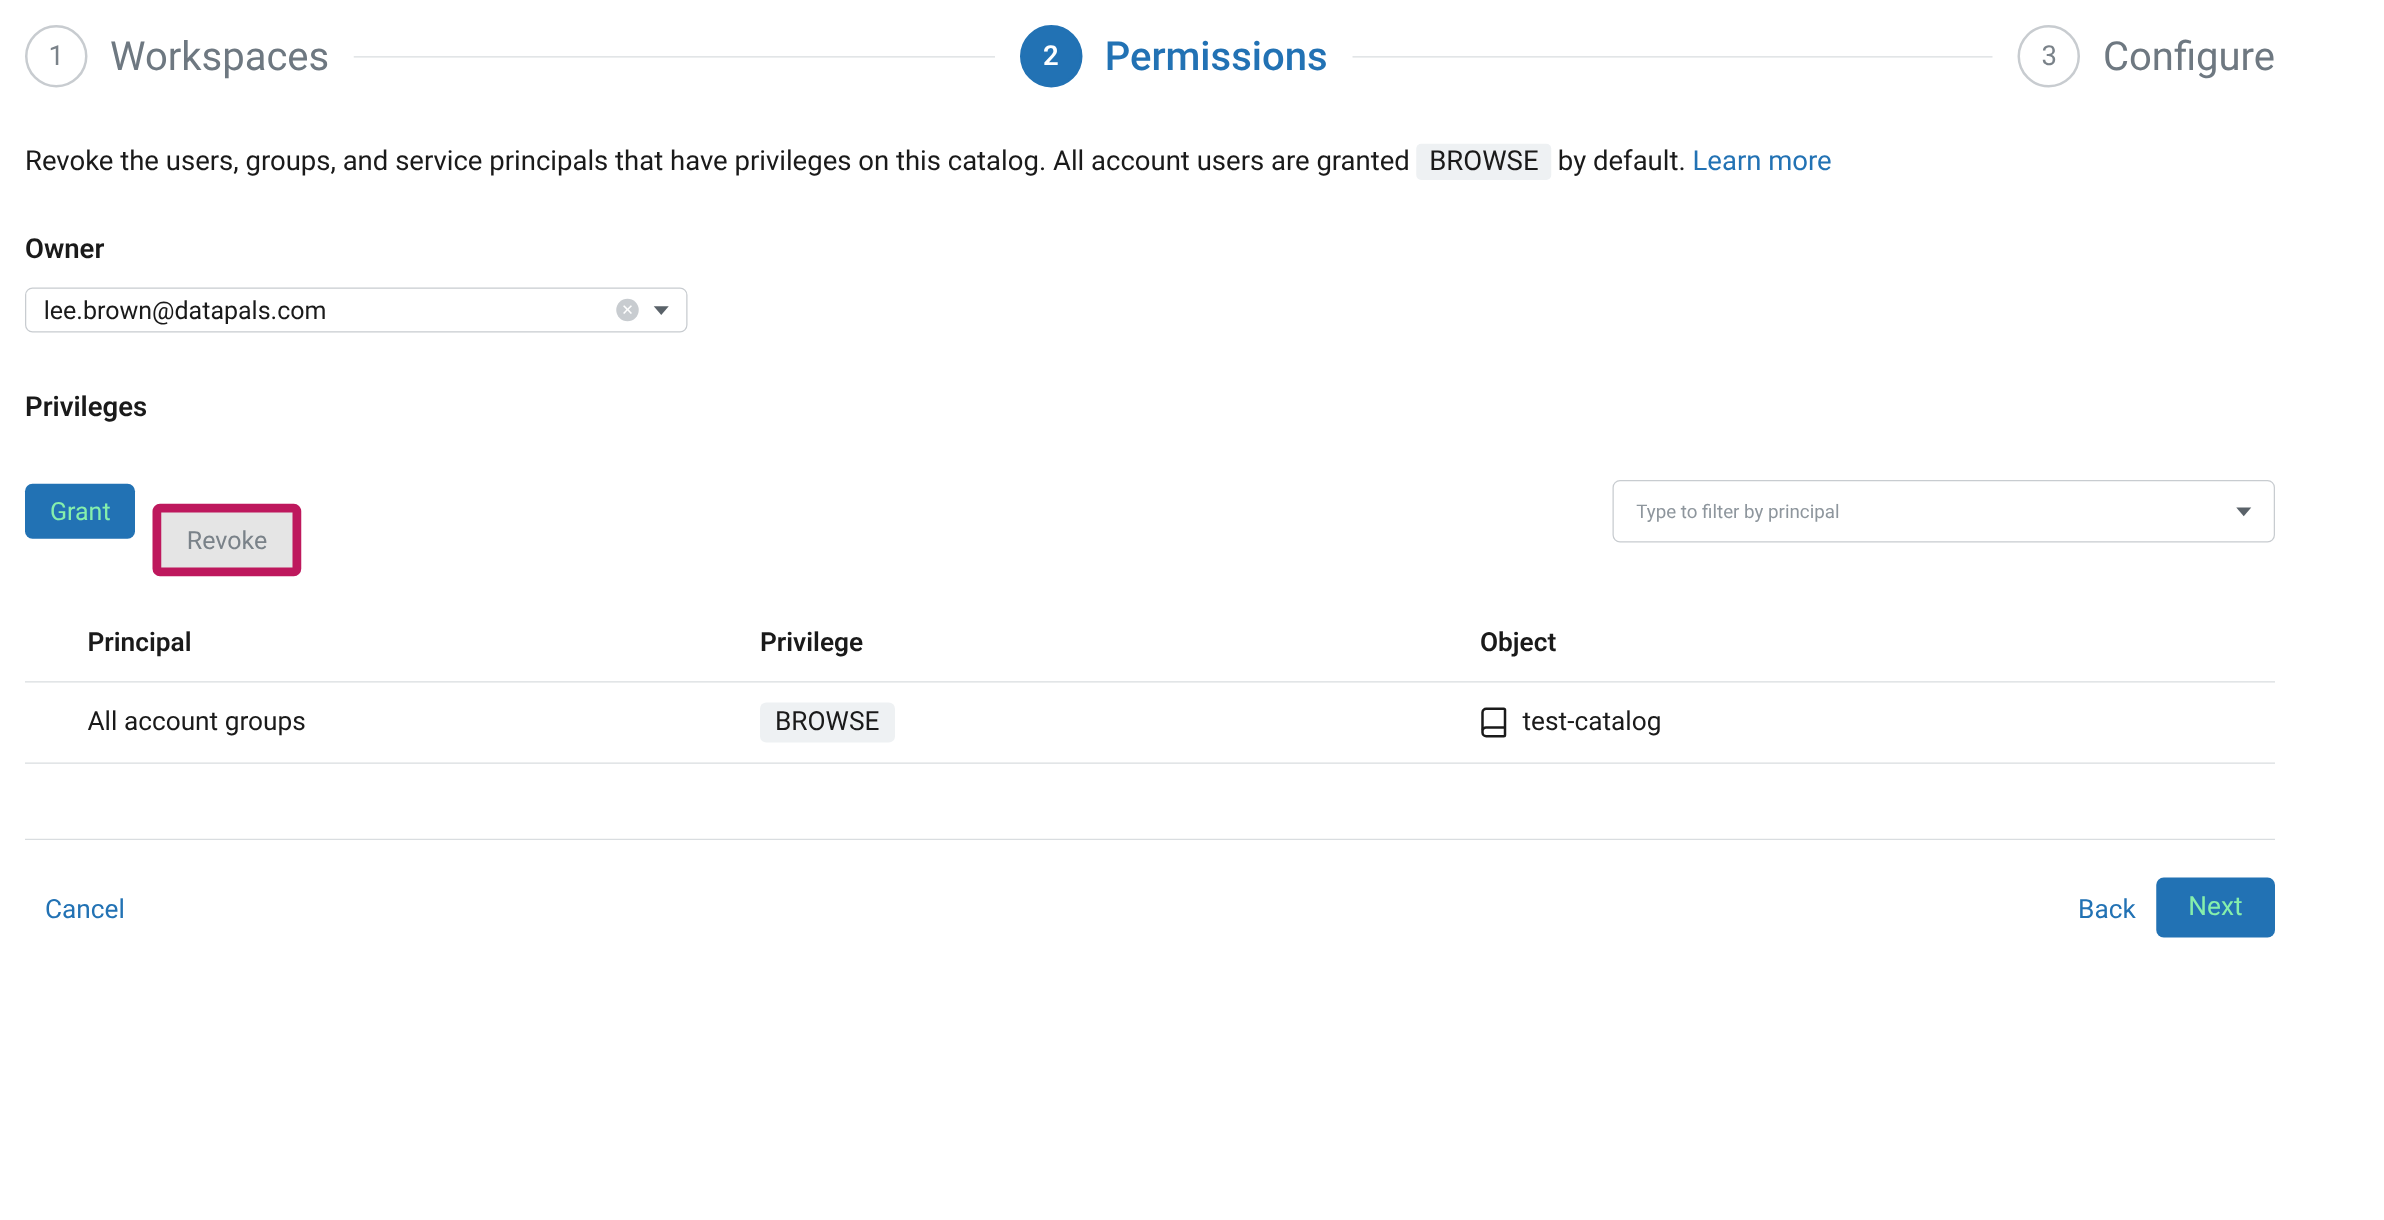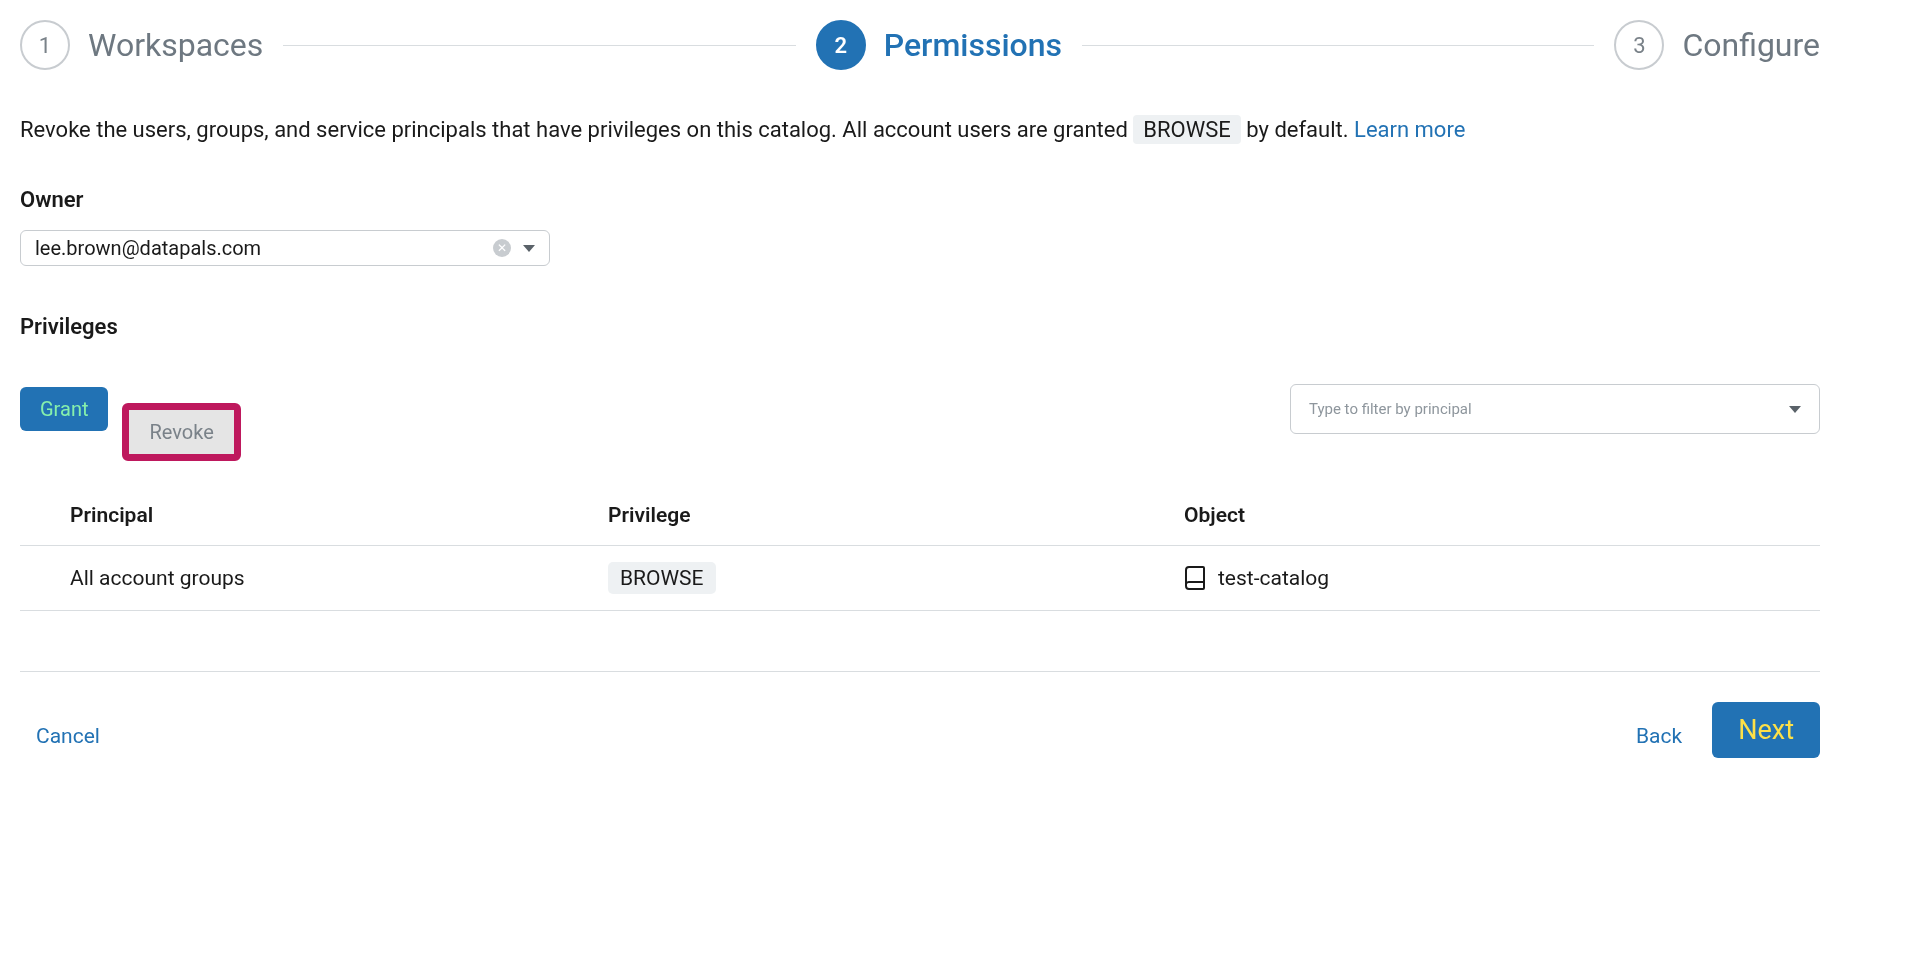--- a/index.html
+++ b/index.html
@@ -222,28 +222,27 @@
       background: none;
       border: none;
       font-size: 21px;
       color: #2272b4;
       cursor: pointer;
       font-family: inherit;
       padding: 10px 16px;
     }
     .next-btn {
       background: #2272b4;
-      color: #fde047;
+      color: #86efac;
       border: none;
-      font-size: 27px;
+      font-size: 21px;
       padding: 12px 26px;
       border-radius: 6px;
       cursor: pointer;
       font-family: inherit;
-      margin-left: 14px;
     }
     .col-principal { width: 32%; }
     .col-privilege { width: 32%; }
     .col-object { width: 36%; }
   </style>
 </head>
 <body>
 
 <div class="container">
 

